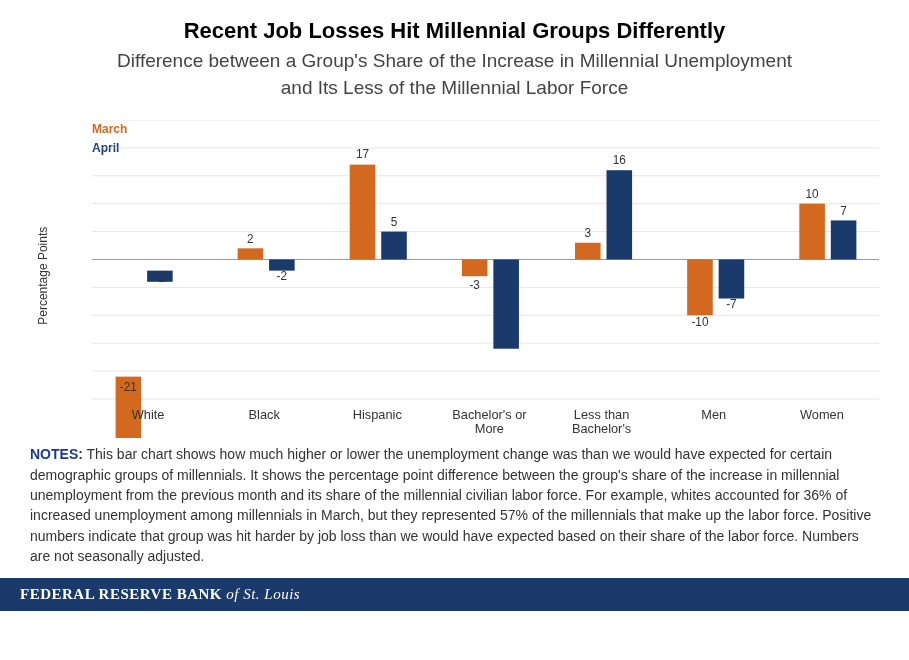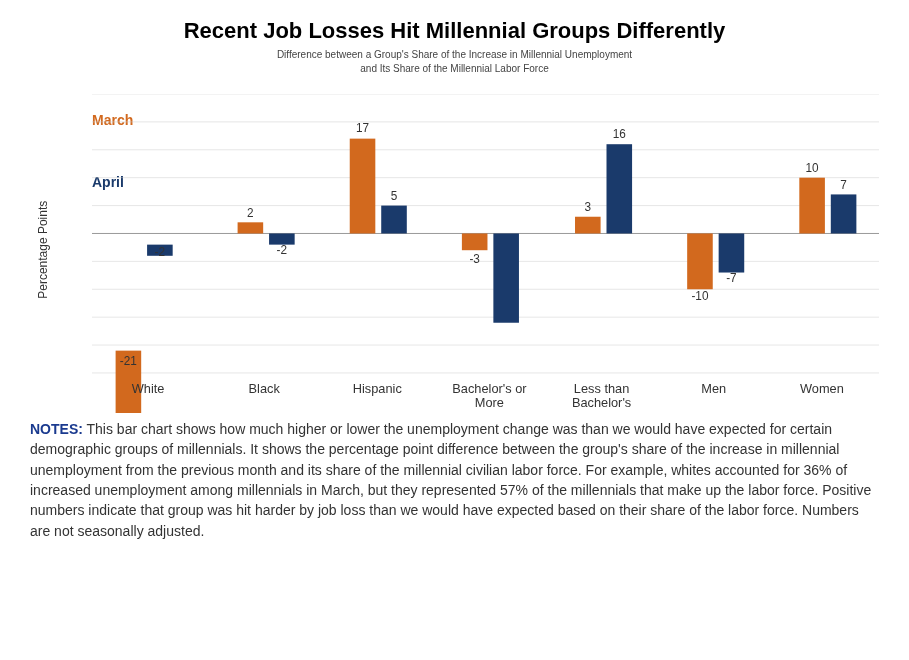--- a/index.html
+++ b/index.html
@@ -30,21 +30,21 @@
       text-align: center;
       font-size: 22px;
       font-weight: bold;
       color: #000;
       margin-bottom: 4px;
       line-height: 1.2;
     }
 
     .subtitle {
       text-align: center;
-      font-size: 10px;
+      font-size: 19px;
       color: #444;
       margin-bottom: 10px;
       line-height: 1.4;
     }
 
     .chart-wrapper {
       display: flex;
       flex: 1;
       position: relative;
     }
@@ -63,35 +63,34 @@
 
     .chart-inner {
       flex: 1;
       display: flex;
       flex-direction: column;
       position: relative;
     }
 
     .legend {
       position: absolute;
-      top: 23px;
+      top: 8px;
       left: 40px;
-      font-size: 14px;
+      font-size: 12px;
       line-height: 1.6;
     }
 
     .legend-march {
       color: #D2691E;
       font-weight: bold;
     }
 
     .legend-april {
       color: #1a3a6b;
       font-weight: bold;
-      margin-top: 39px;
     }
 
     .grid-and-bars {
       flex: 1;
       position: relative;
       margin-left: 40px;
       margin-top: 8px;
       margin-bottom: 0;
     }
 
@@ -148,21 +147,21 @@
     }
   </style>
 </head>
 <body>
 
 <div class="container">
   <div class="chart-area">
     <div class="title">Recent Job Losses Hit Millennial Groups Differently</div>
     <div class="subtitle">
       <span>Difference between a Group's Share of the Increase in Millennial Unemployment</span><br>
-      <span>and Its Share of the Millennial Labor Force</span>
+      <span>and Its Less of the Millennial Labor Force</span>
     </div>
 
     <div class="chart-wrapper">
       <div class="y-axis-label">Percentage Points</div>
       <div class="chart-inner">
         <div class="legend">
           <div class="legend-march">March</div>
           <div class="legend-april">April</div>
         </div>
         <div class="grid-and-bars">
@@ -243,13 +242,17 @@
         </div>
       </div>
     </div>
 
     <div class="notes-section">
       <span class="notes-label">NOTES:</span>
       <span> This bar chart shows how much higher or lower the unemployment change was than we would have expected for certain demographic groups of millennials. It shows the percentage point difference between the group's share of the increase in millennial unemployment from the previous month and its share of the millennial civilian labor force. For example, whites accounted for 36% of increased unemployment among millennials in March, but they represented 57% of the millennials that make up the labor force. Positive numbers indicate that group was hit harder by job loss than we would have expected based on their share of the labor force. Numbers are not seasonally adjusted.</span>
     </div>
   </div>
 
+  <div class="footer">
+    <span class="footer-bold">Federal Reserve Bank </span>
+    <span class="footer-italic">&nbsp;of St. Louis</span>
+  </div>
 </div>
 
 </body></html>

